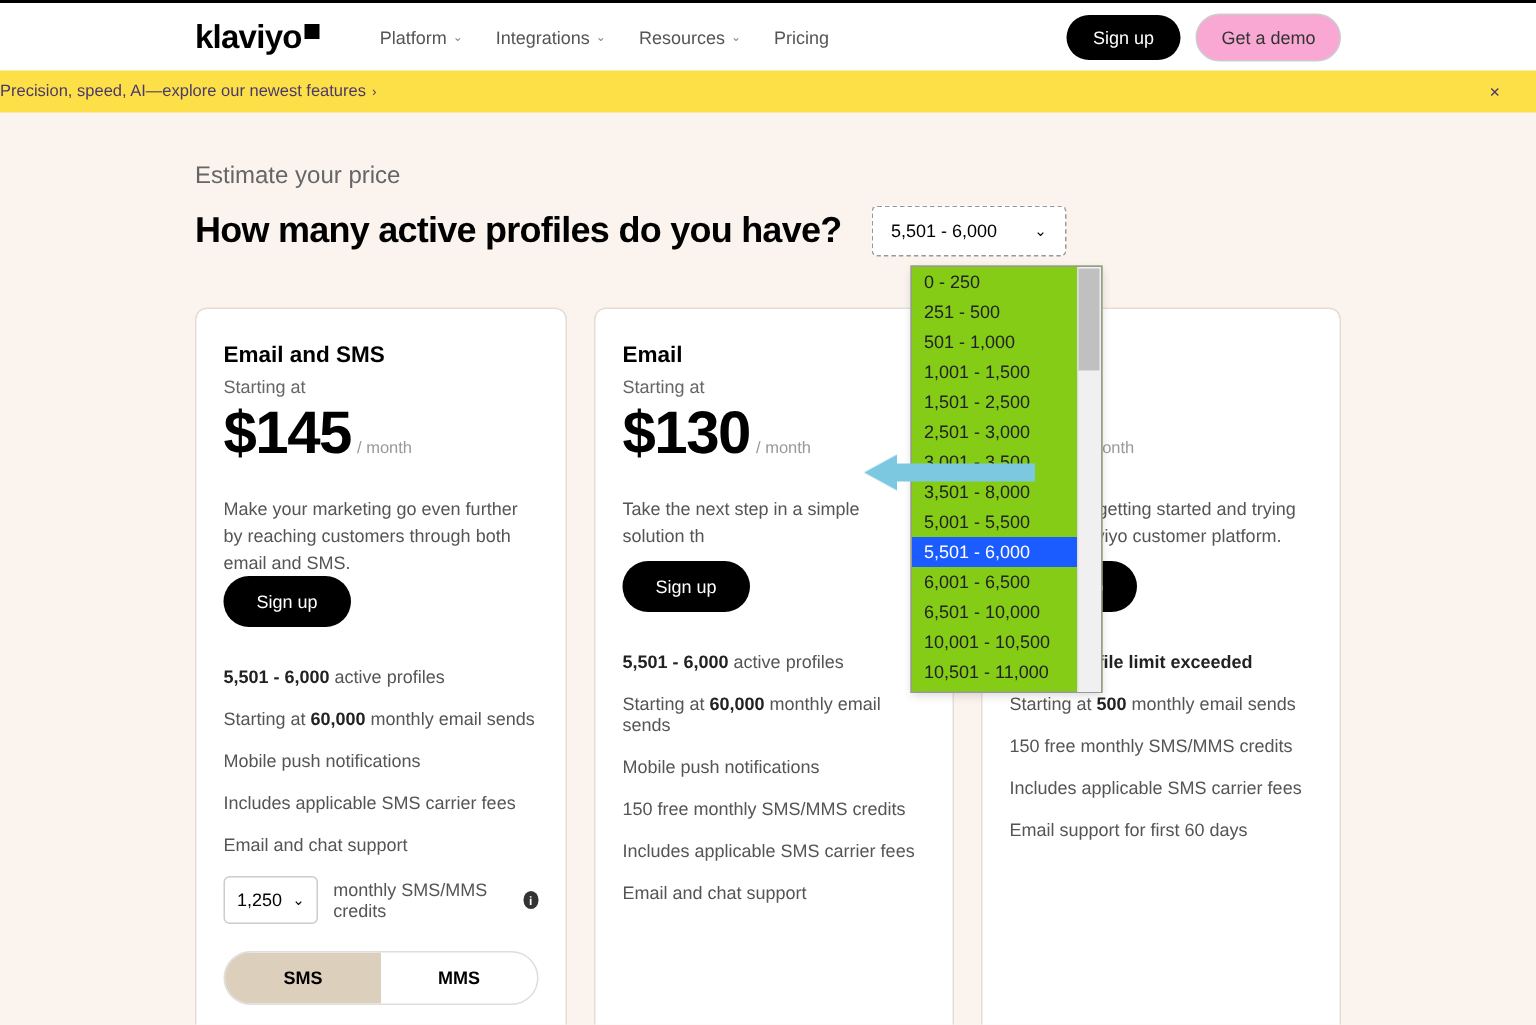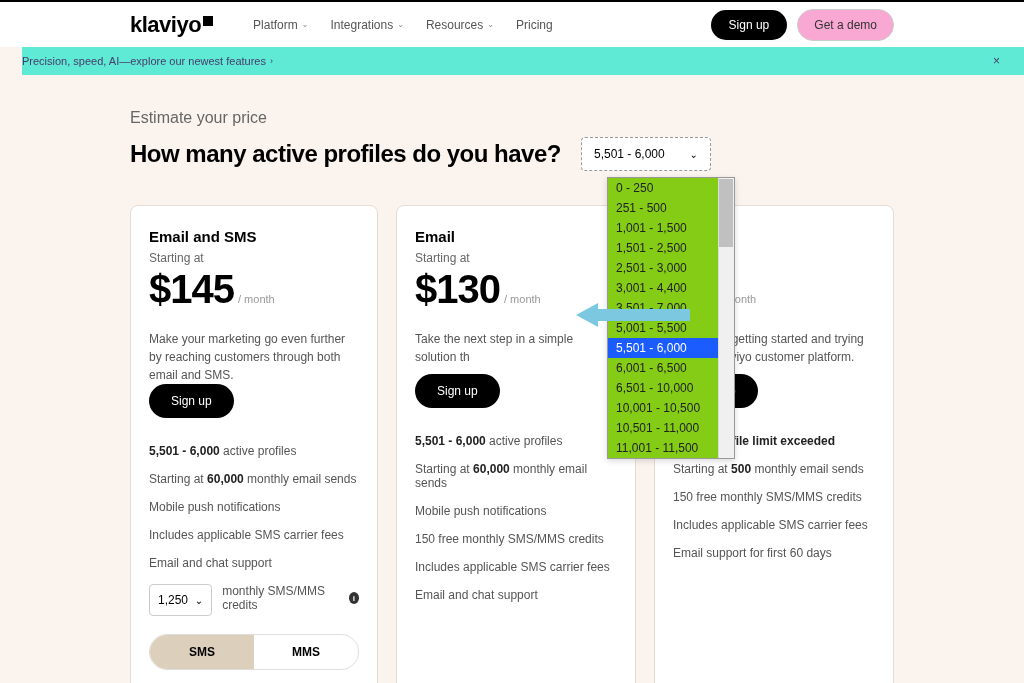--- a/index.html
+++ b/index.html
@@ -9,21 +9,21 @@
     .nav-left { display: flex; align-items: center; gap: 40px; }
     .logo { font-size: 22px; font-weight: 600; letter-spacing: -0.5px; display: flex; align-items: center; }
     .logo-mark { width: 10px; height: 10px; background: #000; display: inline-block; margin-left: 2px; margin-bottom: 8px; }
     .nav-links { display: flex; gap: 22px; font-size: 12px; color: #555; }
     .nav-item { display: flex; align-items: center; gap: 4px; cursor: pointer; }
     .chev { font-size: 8px; color: #888; }
     .nav-right { display: flex; gap: 10px; align-items: center; }
     .btn-signup-top { background: #000; color: #fff; border: none; border-radius: 20px; padding: 8px 18px; font-size: 12px; font-weight: 500; cursor: pointer; }
     .btn-demo { background: #f9a8d4; color: #333; border: 1px solid #ccc; border-radius: 20px; padding: 8px 16px; font-size: 12px; cursor: pointer; }
     
-    .banner { background: #5eead4; height: 28px; display: flex; align-items: center; justify-content: flex-start; font-size: 11px; color: #4a3a6b; position: relative; margin-left: 22px; }
+    .banner { background: #fde047; height: 28px; display: flex; align-items: center; justify-content: flex-start; font-size: 11px; color: #4a3a6b; position: relative; }
     .banner-close { position: absolute; right: 24px; font-size: 12px; cursor: pointer; }
     .banner-arrow { margin-left: 4px; font-size: 9px; }
     
     .content { padding: 34px 130px 0; }
     .estimate-label { font-size: 16px; color: #666; margin-bottom: 10px; }
     .headline-row { display: flex; align-items: center; gap: 20px; margin-bottom: 34px; }
     .headline { font-size: 24px; font-weight: 700; letter-spacing: -0.5px; }
     .profile-select { width: 130px; height: 34px; border: 1px dashed #999; border-radius: 4px; background: #fff; display: flex; align-items: center; justify-content: space-between; padding: 0 12px; font-size: 12px; cursor: pointer; position: relative; }
     
     .dropdown-panel { position: absolute; top: 177px; left: 607px; width: 128px; background: #84cc16; border: 1px solid #999; box-shadow: 0 2px 6px rgba(0,0,0,0.15); z-index: 50; max-height: 285px; overflow: hidden; }
@@ -43,21 +43,21 @@
     .card-title { font-size: 15px; font-weight: 600; margin-bottom: 6px; }
     .starting-at { font-size: 12px; color: #666; margin-bottom: 2px; }
     .price-row { display: flex; align-items: baseline; gap: 4px; margin-bottom: 18px; }
     .price { font-size: 40px; font-weight: 600; letter-spacing: -1px; }
     .per-month { font-size: 11px; color: #999; }
     .card-desc { font-size: 12px; color: #555; line-height: 1.5; min-height: 44px; }
     .btn-signup-card { background: #000; color: #fff; border: none; border-radius: 22px; padding: 10px 22px; font-size: 12px; font-weight: 500; cursor: pointer; margin-bottom: 26px; }
     .feature-line { font-size: 12px; color: #555; margin-bottom: 14px; }
     .feature-line b { font-weight: 600; color: #222; }
     
-    .sms-credits-row { display: flex; align-items: flex-start; gap: 10px; margin-bottom: 18px; }
+    .sms-credits-row { display: flex; align-items: center; gap: 10px; margin-bottom: 18px; }
     .credits-select { width: 70px; height: 32px; border: 1px solid #ccc; border-radius: 4px; display: flex; align-items: center; justify-content: space-between; padding: 0 8px; font-size: 12px; cursor: pointer; }
     .credits-label { font-size: 12px; color: #555; display: flex; align-items: center; gap: 4px; }
     .info-icon { width: 12px; height: 12px; border-radius: 50%; background: #333; color: #fff; font-size: 8px; display: inline-flex; align-items: center; justify-content: center; font-weight: bold; }
     
     .toggle-pill { display: flex; border: 1px solid #ddd; border-radius: 22px; overflow: hidden; width: 210px; }
     .toggle-opt { flex: 1; text-align: center; padding: 10px 0; font-size: 12px; font-weight: 600; cursor: pointer; }
     .toggle-opt.active { background: #dcd0bd; }
   </style>
 </head>
 <body>
@@ -133,25 +133,26 @@
           <span class="price">$0</span>
           <span class="per-month">/ month</span>
         </div><div class="card-desc">Perfect for getting started and trying out the Klaviyo customer platform.</div><button class="btn-signup-card">Sign up</button><div class="feature-line"><b>Active profile limit exceeded</b></div><div class="feature-line"><span>Starting at </span><b>500</b><span> monthly email sends</span></div><div class="feature-line">150 free monthly SMS/MMS credits</div><div class="feature-line">Includes applicable SMS carrier fees</div><div class="feature-line">Email support for first 60 days</div></div>
     </div>
 </div>
 
 <div class="dropdown-panel">
   <div class="dropdown-inner" id="dropdown-inner">
       <div class="dd-item">0 - 250</div>
       <div class="dd-item">251 - 500</div>
+      <div class="dd-item">501 - 1,000</div>
       <div class="dd-item">1,001 - 1,500</div>
       <div class="dd-item">1,501 - 2,500</div>
       <div class="dd-item">2,501 - 3,000</div>
-      <div class="dd-item">3,001 - 4,400</div>
-      <div class="dd-item">3,501 - 7,000</div>
+      <div class="dd-item">3,001 - 3,500</div>
+      <div class="dd-item">3,501 - 8,000</div>
       <div class="dd-item">5,001 - 5,500</div>
       <div class="dd-item selected">5,501 - 6,000</div>
       <div class="dd-item">6,001 - 6,500</div>
       <div class="dd-item">6,501 - 10,000</div>
       <div class="dd-item">10,001 - 10,500</div>
       <div class="dd-item">10,501 - 11,000</div>
       <div class="dd-item">11,001 - 11,500</div>
     </div>
   <div class="scrollbar-track">
     <div class="scrollbar-thumb"></div>

